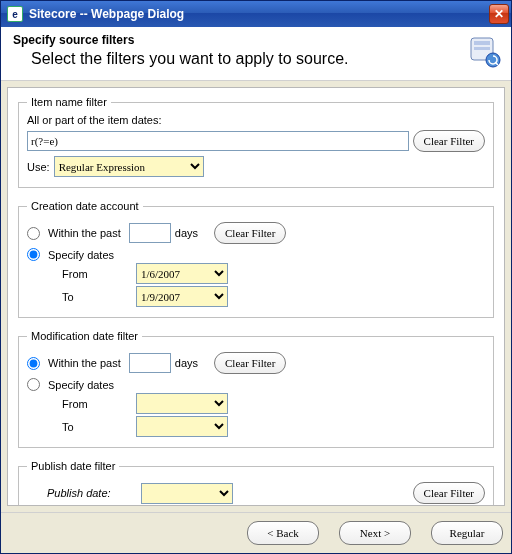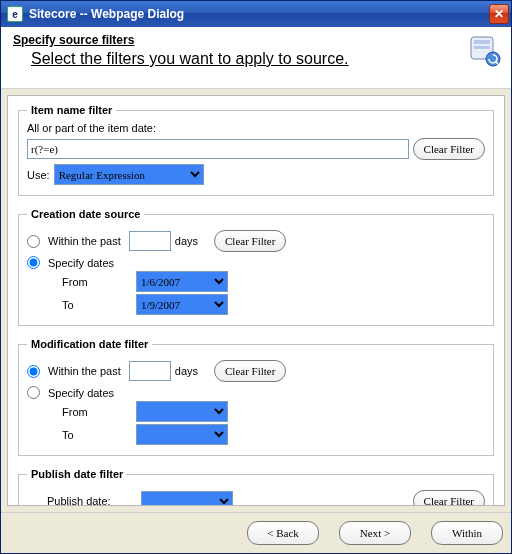--- a/index.html
+++ b/index.html
@@ -38,25 +38,24 @@
   .closebtn {
     width: 20px; height: 20px;
     background: linear-gradient(to bottom,#f6a48e,#e24f2d 45%,#c63513 46%,#e24f2d);
     border: 1px solid #8b2a12;
     border-radius: 3px;
     display:flex;align-items:center;justify-content:center;
     color:#fff;font-weight:bold;font-size:12px;
     cursor:pointer;
   }
   .header {
-    padding: 6px 10px 20px 12px;
+    padding: 6px 10px 12px 12px;
     border-bottom: 1px solid #d0d0d0;
-    display:flex;align-items:center;
+    display:flex;align-items:flex-end;
     background:#fff;
-    text-decoration:underline;
   }
   .header-text { flex:1; }
   .header h1 { font-size: 12px; font-weight: bold; }
   .header p { font-size: 16px; margin: 3px 0 0 18px; }
   .header-icon {
     width:32px;height:32px;margin-left:8px;
   }
   .header-icon svg { width:32px;height:32px; }
   .content-wrap {
     flex:1; background:#ece9d8; padding:6px;
@@ -69,35 +68,34 @@
     position:relative;
   }
   fieldset {
     border:1px solid #c0c0c0;
     margin:0 6px 12px 0;
     padding: 6px 8px 10px 8px;
   }
   legend {
     font-size:11px;
     padding:0 4px;
-    font-weight:bold;
   }
   label, span.lbl { font-size:11px; }
   .row { display:flex; align-items:center; margin-top:4px; gap:4px; }
   input[type=text] {
     font: 11px Tahoma;
     border:1px solid #7f9db9;
     height:20px;
     padding:1px 3px;
   }
   select {
     font:11px Tahoma;
     border:1px solid #7f9db9;
     height:21px;
-    background:#3b82f6;
+    background:#fef9c3;
   }
   .btn {
     font:11px Tahoma;
     background: linear-gradient(to bottom,#fff,#eee);
     border:1px solid #7a7a7a;
     border-radius:11px;
     padding:2px 10px;
     height:22px;
     cursor:pointer;
   }
@@ -109,21 +107,21 @@
     border-top:1px solid #d0d0d0;
     padding:8px;
     display:flex; justify-content:flex-end; gap:20px;
   }
   .bottom .btn { min-width:72px; height:24px; }
   .fs-row1 { margin-bottom:3px; }
   .fs-input-wide { flex:1; }
   .within-lbl { margin-right:4px; }
   .spec-sub { margin-left:35px; margin-top:2px;gap:40px; }
   .spec-lbl { display:inline-block; width:34px; }
-  .pubdate-lbl { margin-left:20px; margin-right:26px; }
+  .pubdate-lbl { margin-left:20px; margin-right:26px;font-style:italic; }
   .chk-row { margin-left:2px; margin-top:6px; display:flex;align-items:center;gap:4px;}
   .chk {
     width:13px;height:13px;border:1px solid #7f9db9;background:#fff;
     display:inline-flex;align-items:center;justify-content:center;
     color:green;font-size:10px;line-height:1;
   }
   
   .content::-webkit-scrollbar { width:16px; }
   .content::-webkit-scrollbar-track { background:#f0eee1;border-left:1px solid #d4d0c8; }
   .content::-webkit-scrollbar-thumb { background:linear-gradient(to right,#cdd9ee,#a9bde0);border:1px solid #7d92b7;border-radius:2px; }
@@ -155,35 +153,35 @@
         <path d="M26 26 l3 3" stroke="#fff" stroke-width="1.5"></path>
       </svg>
     </div>
   </div>
 
   <div class="content-wrap">
     <div class="content">
 
       <fieldset>
         <legend>Item name filter</legend>
-        <div class="fs-row1"><span class="lbl">All or part of the item date:</span></div>
+        <div class="fs-row1"><span class="lbl">All or part of the item dates:</span></div>
         <div class="row">
           <input type="text" class="fs-input-wide" value="r(?=e)" style="">
           <button class="btn">Clear Filter</button>
         </div>
         <div class="row">
           <span class="lbl">Use:</span>
           <select style="width:150px;">
             <option selected="">Regular Expression</option>
           </select>
         </div>
       </fieldset>
 
       <fieldset>
-        <legend>Creation date source</legend>
+        <legend>Creation date account</legend>
         <div class="row">
           <input type="radio" class="radio" style="">
           <span class="lbl within-lbl">Within the past</span>
           <input type="text" class="days-input" value="" style="">
           <span class="lbl">days</span>
           <span style="width:8px"></span>
           <button class="btn">Clear Filter</button>
         </div>
         <div class="row">
           <input type="radio" class="radio" checked="" style="">
@@ -235,15 +233,15 @@
           <span class="lbl">Take workflow into account</span>
         </div>
       </fieldset>
 
     </div>
   </div>
 
   <div class="bottom">
     <button class="btn">&lt; Back</button>
     <button class="btn">Next &gt;</button>
-    <button class="btn">Within</button>
+    <button class="btn">Regular</button>
   </div>
 </div>
 
 </body></html>

